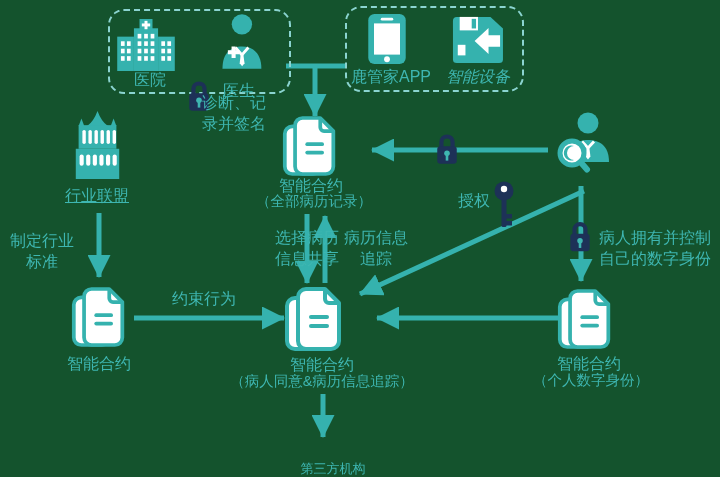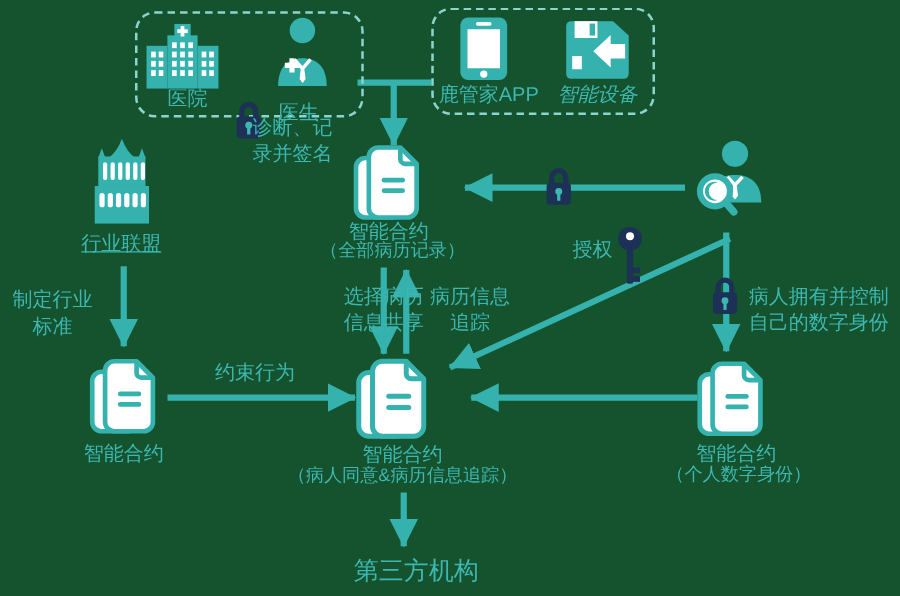--- a/index.html
+++ b/index.html
@@ -267,15 +267,15 @@
       </g>
       <g stroke="#35b2ae" stroke-width="4" stroke-linecap="round">
         <path d="M27 31 h16"></path>
           <path d="M27 40 h16"></path>
       </g>
     </svg>
   </div>
   <div class="lbl" style="left:589px;top:353px;">智能合约</div>
   <div class="lbl sub" style="left:591px;top:371px;">（个人数字身份）</div>
 
-  <div class="lbl" style="left:333px;top:444px;font-size:20px;">第三方机构</div>
+  <div class="lbl" style="left:333px;top:460px;font-size:13px;">第三方机构</div>
 
 </div>
 
 </body></html>

